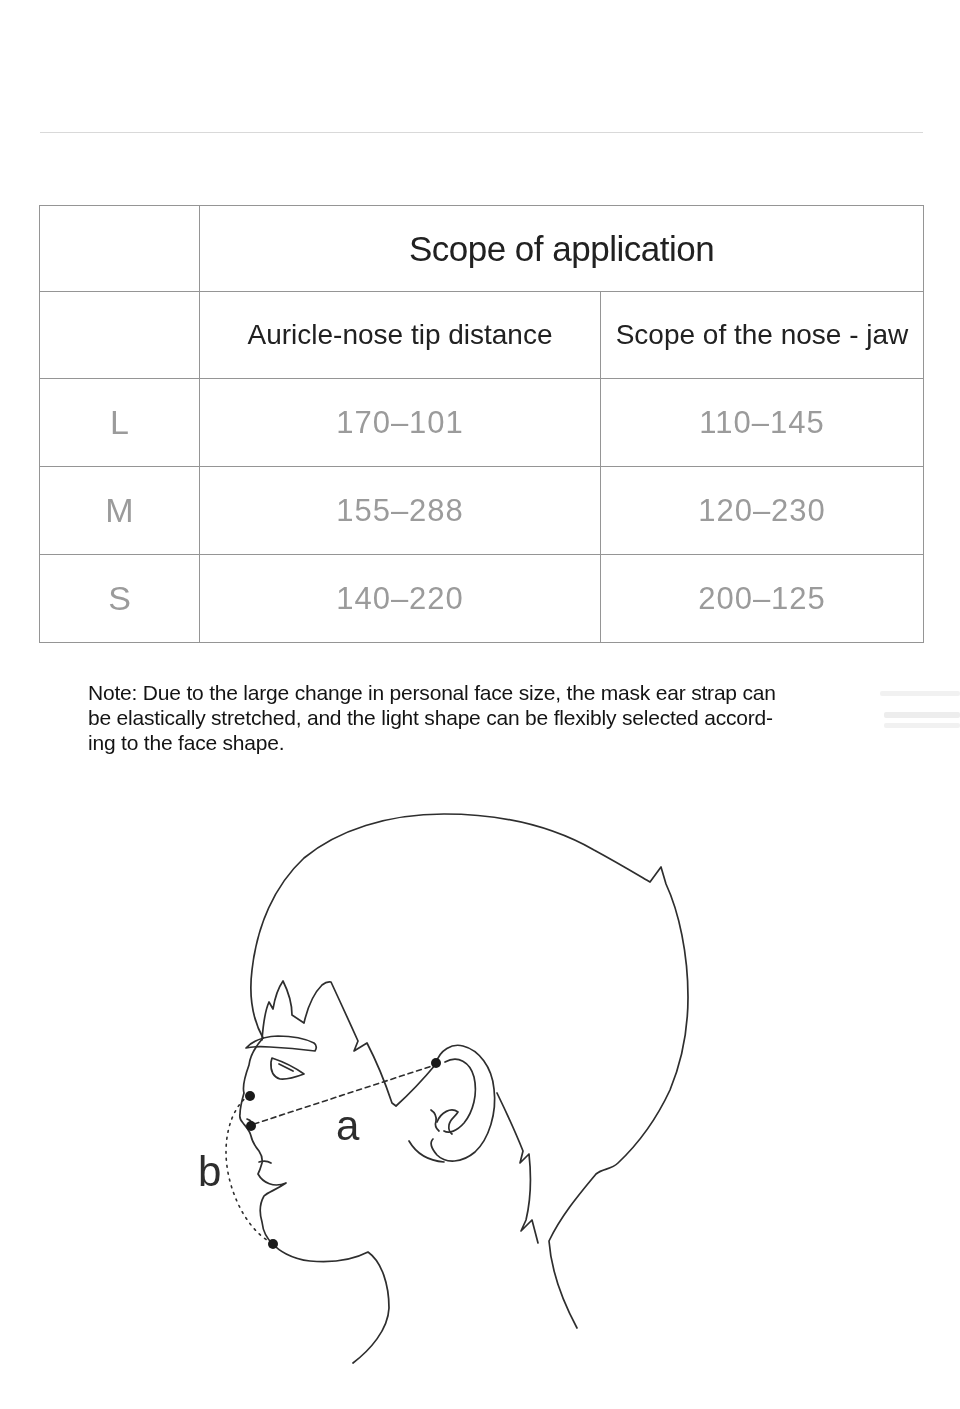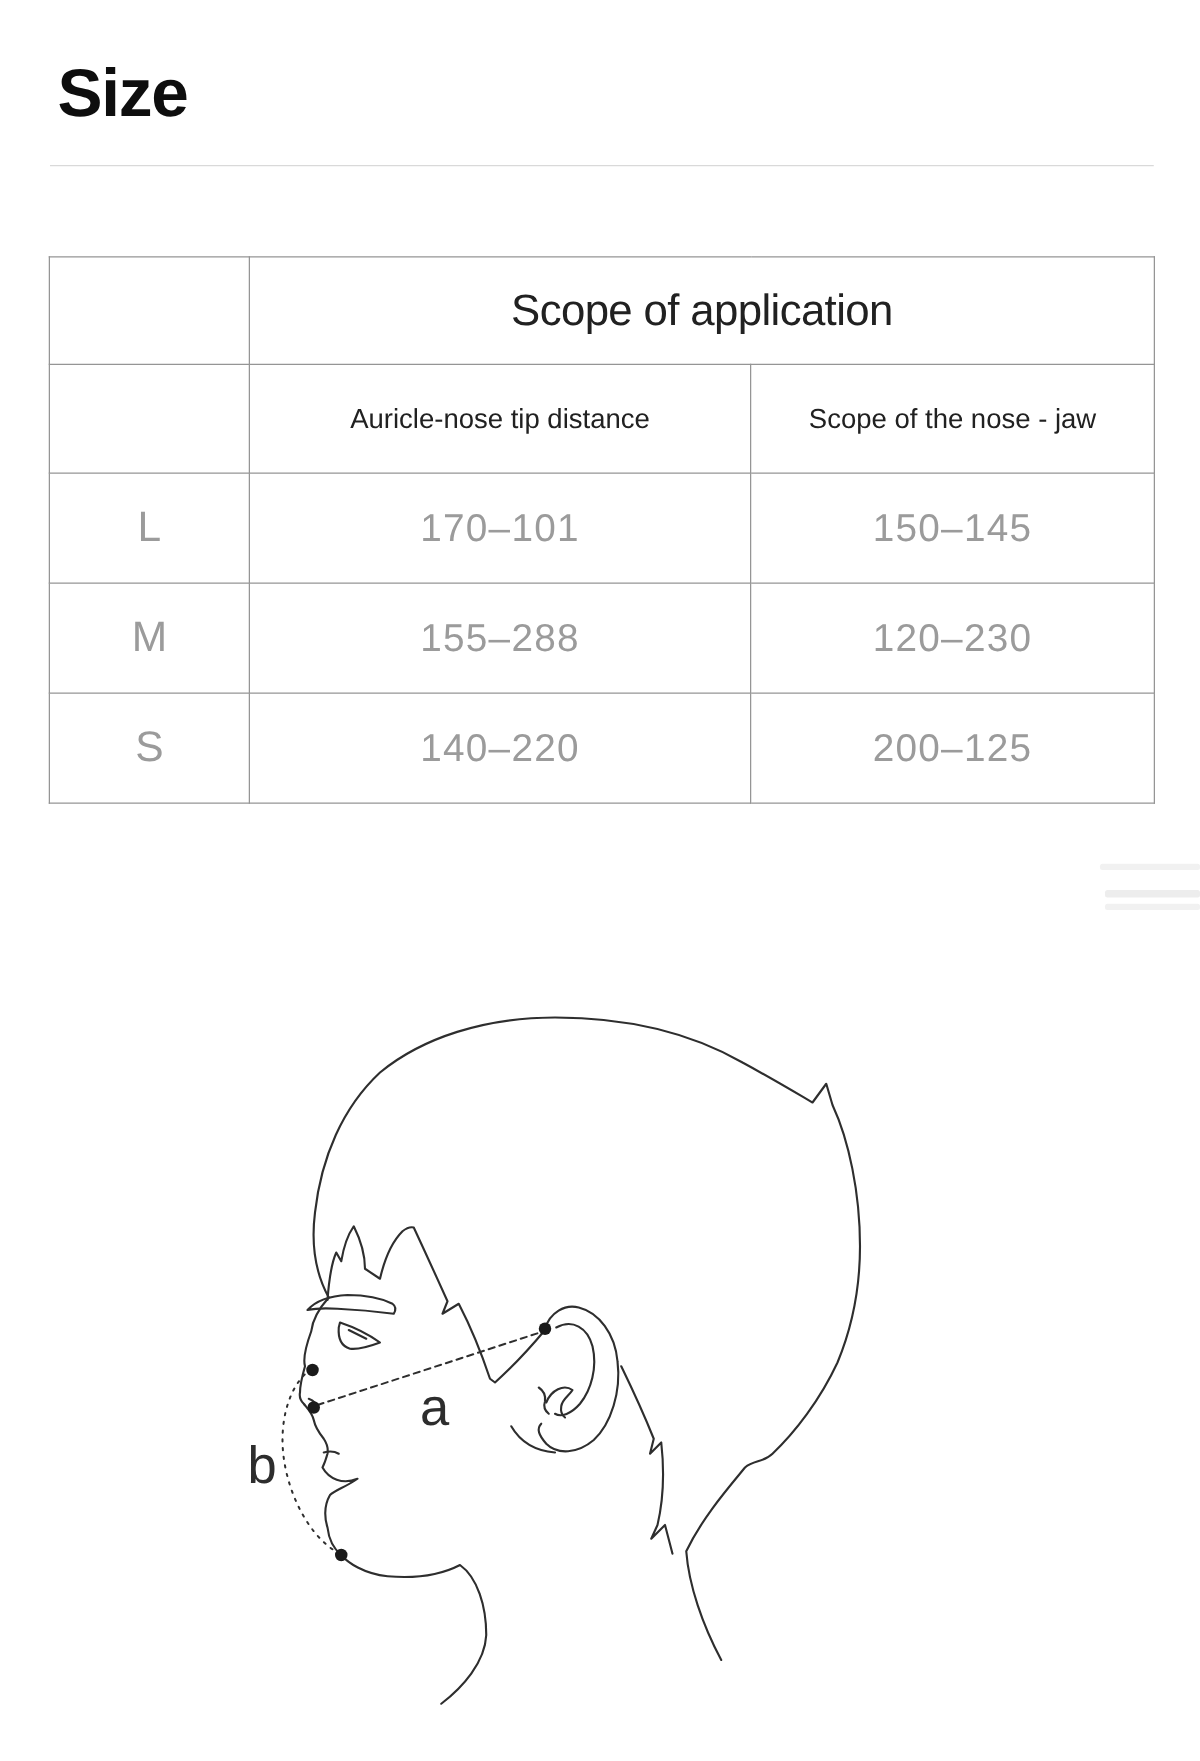--- a/index.html
+++ b/index.html
@@ -23,21 +23,21 @@
     border-collapse:collapse; table-layout:fixed;
   }
   table.size-table td {
     border:1px solid #959595; text-align:center; vertical-align:middle;
     padding:0; overflow:hidden;
   }
   tr.r-head    { height:86px; }
   tr.r-sub     { height:87px; }
   tr.r-data    { height:88px; }
   td.scope-cell  { font-size:35px; color:#212121; letter-spacing:-0.5px; }
-  td.colhdr-cell { font-size:22px; color:#212121; }
+  td.colhdr-cell { font-size:28px; color:#212121; }
   td.size-cell   { font-size:34px; color:#9b9b9b; }
   td.value-cell  { font-size:31px; color:#9b9b9b; letter-spacing:1px; }
   .note-text {
     position:absolute; left:88px; top:680px; width:872px;
     font-size:21px; line-height:25px; color:#141414;
     white-space:pre-line; letter-spacing:-0.2px;
   }
   .ghost-line { position:absolute; background:#f1f1f1; border-radius:2px; }
   .ghost-1 { left:880px; top:691px; width:80px; height:5px; }
   .ghost-2 { left:884px; top:712px; width:76px; height:6px; background:#ededed; }
@@ -48,21 +48,20 @@
   svg.head-diagram path.meas { stroke-width:1.6; }
   svg.head-diagram circle { fill:#1a1a1a; stroke:none; }
   svg.head-diagram text { fill:#2d2d2d; font-size:42px;
     font-family:"Liberation Sans","DejaVu Sans",sans-serif; }
 </style>
 </head>
 <body>
 
 <div class="canvas">
 
-  <h1 class="page-title">Size</h1>
   <div class="title-divider"></div>
 
   <table class="size-table">
     <colgroup>
         <col style="width:160px">
         <col style="width:401px">
         <col style="width:323px">
       </colgroup>
     <tbody>
       <tr class="r-head">
@@ -70,35 +69,38 @@
         <td class="scope-cell" colspan="2">Scope of application</td>
       </tr>
       <tr class="r-sub">
         <td class="corner-cell"></td>
         <td class="colhdr-cell">Auricle-nose tip distance</td>
         <td class="colhdr-cell">Scope of the nose - jaw</td>
       </tr>
       <tr class="r-data">
         <td class="size-cell">L</td>
         <td class="value-cell">170–101</td>
-        <td class="value-cell">150–145</td>
+        <td class="value-cell">110–145</td>
       </tr>
       <tr class="r-data">
         <td class="size-cell">M</td>
         <td class="value-cell">155–288</td>
         <td class="value-cell">120–230</td>
       </tr>
       <tr class="r-data">
         <td class="size-cell">S</td>
         <td class="value-cell">140–220</td>
         <td class="value-cell">200–125</td>
       </tr>
     </tbody>
   </table>
 
+  <div class="note-text">Note: Due to the large change in personal face size, the mask ear strap can
+be elastically stretched, and the light shape can be flexibly selected accord-
+ing to the face shape.</div>
 
   <div class="ghost-line ghost-1"></div>
   <div class="ghost-line ghost-2"></div>
   <div class="ghost-line ghost-3"></div>
 
   <svg class="head-diagram" width="960" height="1409" viewBox="0 0 960 1409" aria-hidden="true">
 
     <path d="
       M 263,1038
       C 252,1018 249,994 252,970

